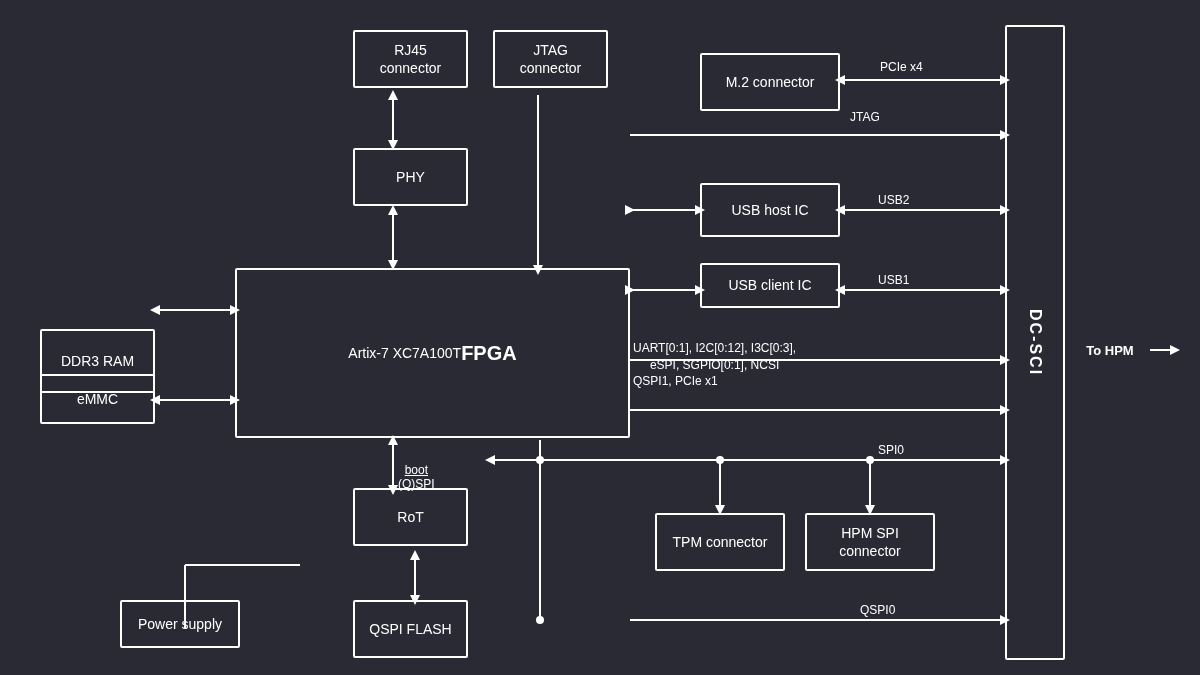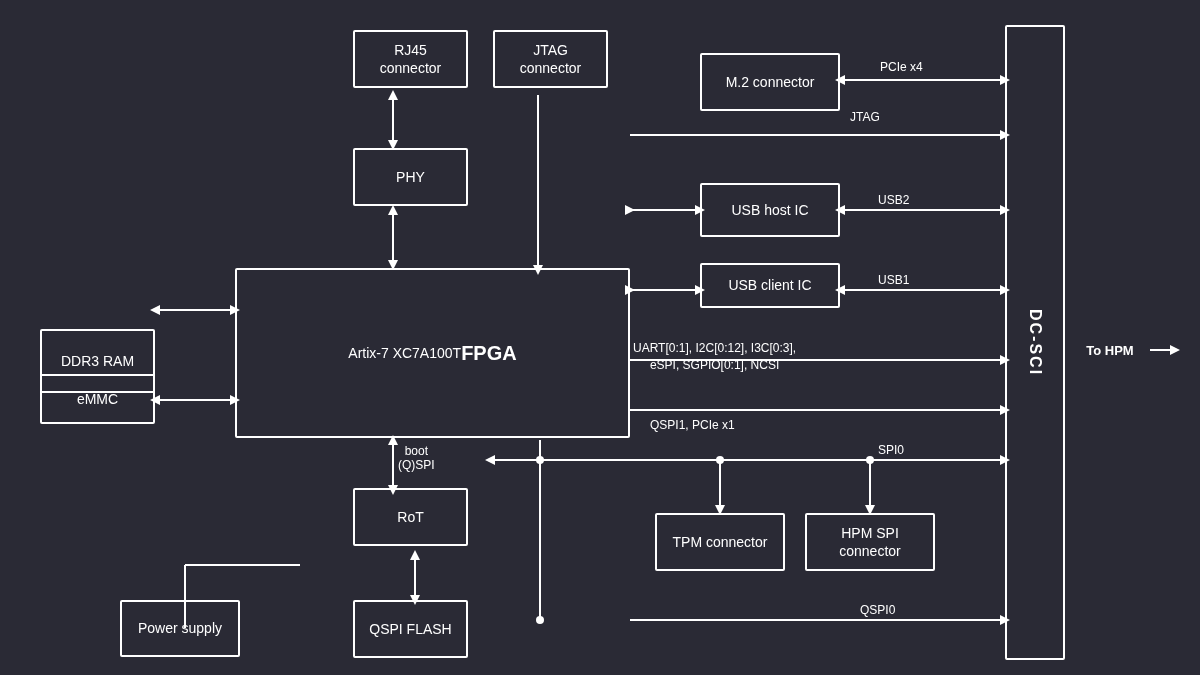--- a/index.html
+++ b/index.html
@@ -182,21 +182,21 @@
   </div>
 
   <div class="block" style="left:353px; top:488px; width:115px; height:58px;">
     <span>RoT</span>
   </div>
 
   <div class="block" style="left:353px; top:600px; width:115px; height:58px;">
     <span>QSPI FLASH</span>
   </div>
 
-  <div class="block" style="left:120px; top:600px; width:120px; height:57px;">
+  <div class="block" style="left:120px; top:600px; width:120px; height:48px;">
     <span>Power supply</span>
   </div>
 
   <div class="block" style="left:700px; top:53px; width:140px; height:58px;">
     <span>M.2
 connector</span>
   </div>
 
   <div class="block" style="left:700px; top:183px; width:140px; height:54px;">
     <span>USB host IC</span>
@@ -237,29 +237,29 @@
   </div>
 
   <div class="label" style="left:878px; top:273px;">
     <span>USB1</span>
   </div>
 
   <div class="label" style="left:633px; top:340px; line-height:1.4;">
     <span>UART[0:1], I2C[0:12], I3C[0:3],<br>eSPI, SGPIO[0:1], NCSI</span>
   </div>
 
-  <div class="label" style="left:633px; top:418px;margin-left:17px;">
+  <div class="label" style="left:633px; top:374px;">
     <span>QSPI1, PCIe x1</span>
   </div>
 
   <div class="label" style="left:878px; top:443px;">
     <span>SPI0</span>
   </div>
 
   <div class="label" style="left:860px; top:603px;">
     <span>QSPI0</span>
   </div>
 
-  <div class="label" style="left:398px; top:444px; text-align:center;">
+  <div class="label" style="left:398px; top:463px; text-align:center;text-decoration:underline;">
     <span>boot<br>(Q)SPI</span>
   </div>
 
 </div>
 
 </body></html>

